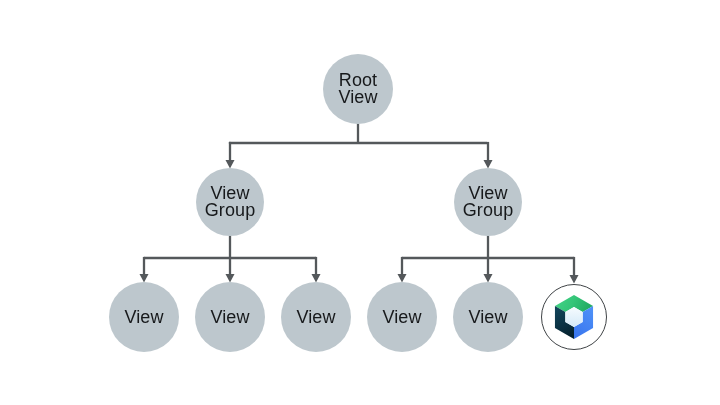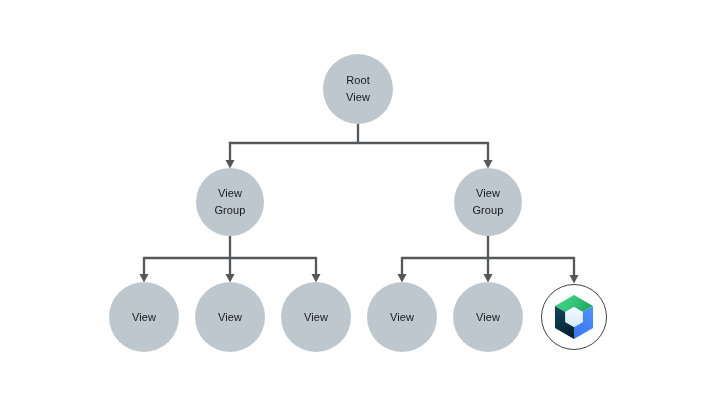--- a/index.html
+++ b/index.html
@@ -20,21 +20,21 @@
   .node {
     position: absolute;
     border-radius: 50%;
     background: #BDC7CD;
     display: flex;
     align-items: center;
     justify-content: center;
     text-align: center;
   }
   .node .label {
-    font-size: 11px;
+    font-size: 18px;
     line-height: 17px;
     color: #17191B;
     white-space: pre-line;
     letter-spacing: 0.1px;
   }
   .node.root   { left: 323px; top: 54px;  width: 70px; height: 70px; }
   .node.vg-l   { left: 196px; top: 168px; width: 68px; height: 68px; }
   .node.vg-r   { left: 454px; top: 168px; width: 68px; height: 68px; }
   .node.v1     { left: 109px; top: 282px; width: 70px; height: 70px; }
   .node.v2     { left: 195px; top: 282px; width: 70px; height: 70px; }

